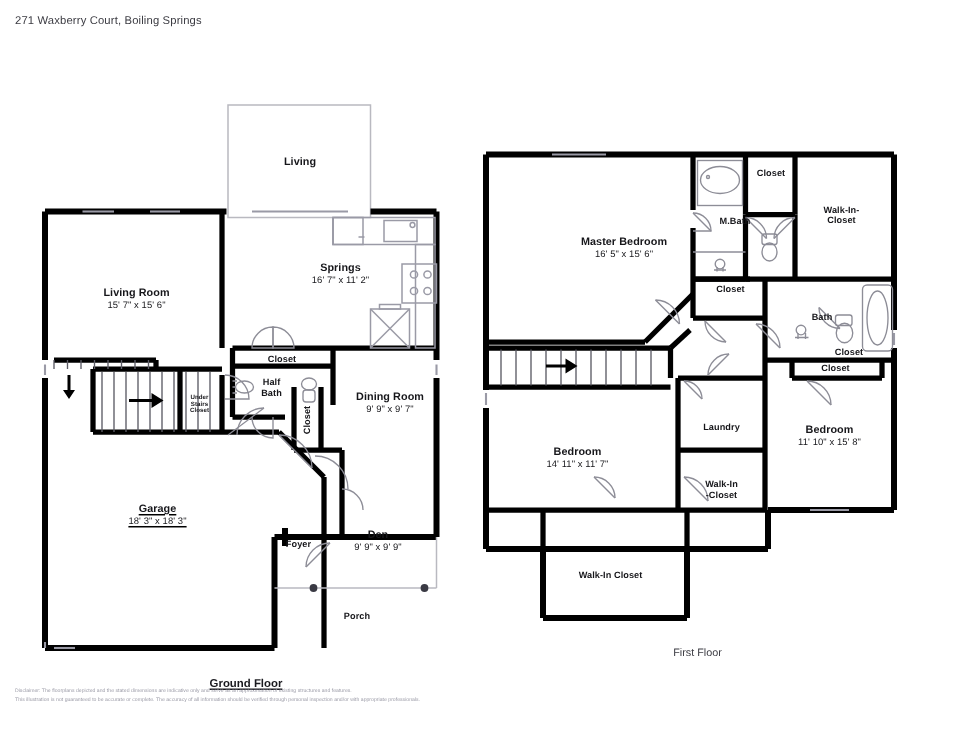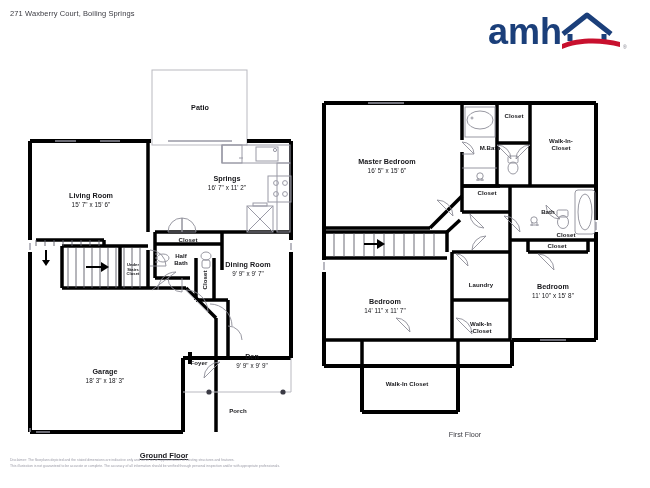--- a/index.html
+++ b/index.html
@@ -102,33 +102,20 @@
   }
   .disclaimer div { white-space: nowrap; }
 </style>
 </head>
 <body>
 
 <div class="page">
 
   <div class="addr">271 Waxberry Court, Boiling Springs</div>
 
-  <div class="logo">
-    <svg viewBox="0 0 150 46" width="150" height="46">
-      <text x="2" y="36" font-family="Liberation Sans, sans-serif" font-size="36" font-weight="bold" fill="#1b3f7a">amh</text>
-
-      <g fill="none" stroke="#1b3f7a" stroke-width="5" stroke-linejoin="round">
-        <path d="M77 26 L101 7 L125 26"></path>
-        <path d="M84 26 L84 33 M118 26 L118 33"></path>
-      </g>
-
-      <path d="M76 36 C92 29, 116 29, 134 34 L134 39 C116 34, 92 34, 76 41 Z" fill="#c8102e"></path>
-      <text x="137" y="41" font-family="Liberation Sans, sans-serif" font-size="5" fill="#7a7a85">®</text>
-    </svg>
-  </div>
 
   <svg class="plan" viewBox="0 0 650 488" width="650" height="488">
     <defs>
       
     </defs>
 
     <g>
 
       <g fill="none" stroke="#b9b9c0" stroke-width="1">
         <rect x="152" y="70" width="95" height="75"></rect>
@@ -415,21 +402,21 @@
 
         <rect x="575" y="190" width="20" height="44" rx="3"></rect>
         <ellipse cx="585" cy="212" rx="7" ry="18"></ellipse>
       </g>
 
       <g fill="none" stroke="#b9b9c0" stroke-width="0.9"></g>
     </g>
   </svg>
 
   <div class="rlabel" style="left:200px; top:108px;">
-    <span class="nm">Patio</span>
+    <span class="nm">Living</span>
   </div>
 
   <div class="rlabel" style="left:91px; top:200px;text-align:center;">
     <span class="nm">Living Room</span>
     <span class="dim">15' 7" x 15' 6"</span>
   </div>
 
   <div class="rlabel" style="left:227px; top:183px;">
     <span class="nm">Springs</span>
     <span class="dim">16' 7" x 11' 2"</span>
@@ -441,50 +428,50 @@
 
   <div class="rlabel sm" style="left:181px; top:259px;">
     <span class="nm">Half</span>
     <span class="nm">Bath</span>
   </div>
 
   <div class="rlabel sm vert" style="left:205px; top:280px;">
     <span class="nm">Closet</span>
   </div>
 
-  <div class="rlabel" style="left:248px; top:269px;">
+  <div class="rlabel" style="left:260px; top:269px;">
     <span class="nm">Dining Room</span>
     <span class="dim">9' 9" x 9' 7"</span>
   </div>
 
   <div class="rlabel" style="left:252px; top:347px;margin-top:14px;">
     <span class="nm">Den</span>
     <span class="dim">9' 9" x 9' 9"</span>
   </div>
 
   <div class="rlabel xs" style="left:133px; top:270px;">
     <span class="nm">Under</span>
     <span class="nm">Stairs</span>
     <span class="nm">Closet</span>
   </div>
 
-  <div class="rlabel" style="left:105px; top:376px;">
+  <div class="rlabel" style="left:105px; top:344px;text-decoration:underline;">
     <span class="nm">Garage</span>
     <span class="dim">18' 3" x 18' 3"</span>
   </div>
 
   <div class="rlabel sm" style="left:199px; top:363px;">
     <span class="nm">Foyer</span>
   </div>
 
   <div class="rlabel sm" style="left:238px; top:411px;">
     <span class="nm">Porch</span>
   </div>
 
-  <div class="rlabel" style="left:387px; top:166px;">
+  <div class="rlabel" style="left:416px; top:166px;">
     <span class="nm">Master Bedroom</span>
     <span class="dim">16' 5" x 15' 6"</span>
   </div>
 
   <div class="rlabel sm" style="left:514px; top:116px;">
     <span class="nm">Closet</span>
   </div>
 
   <div class="rlabel sm" style="left:490px; top:148px;">
     <span class="nm">M.Bath</span>

